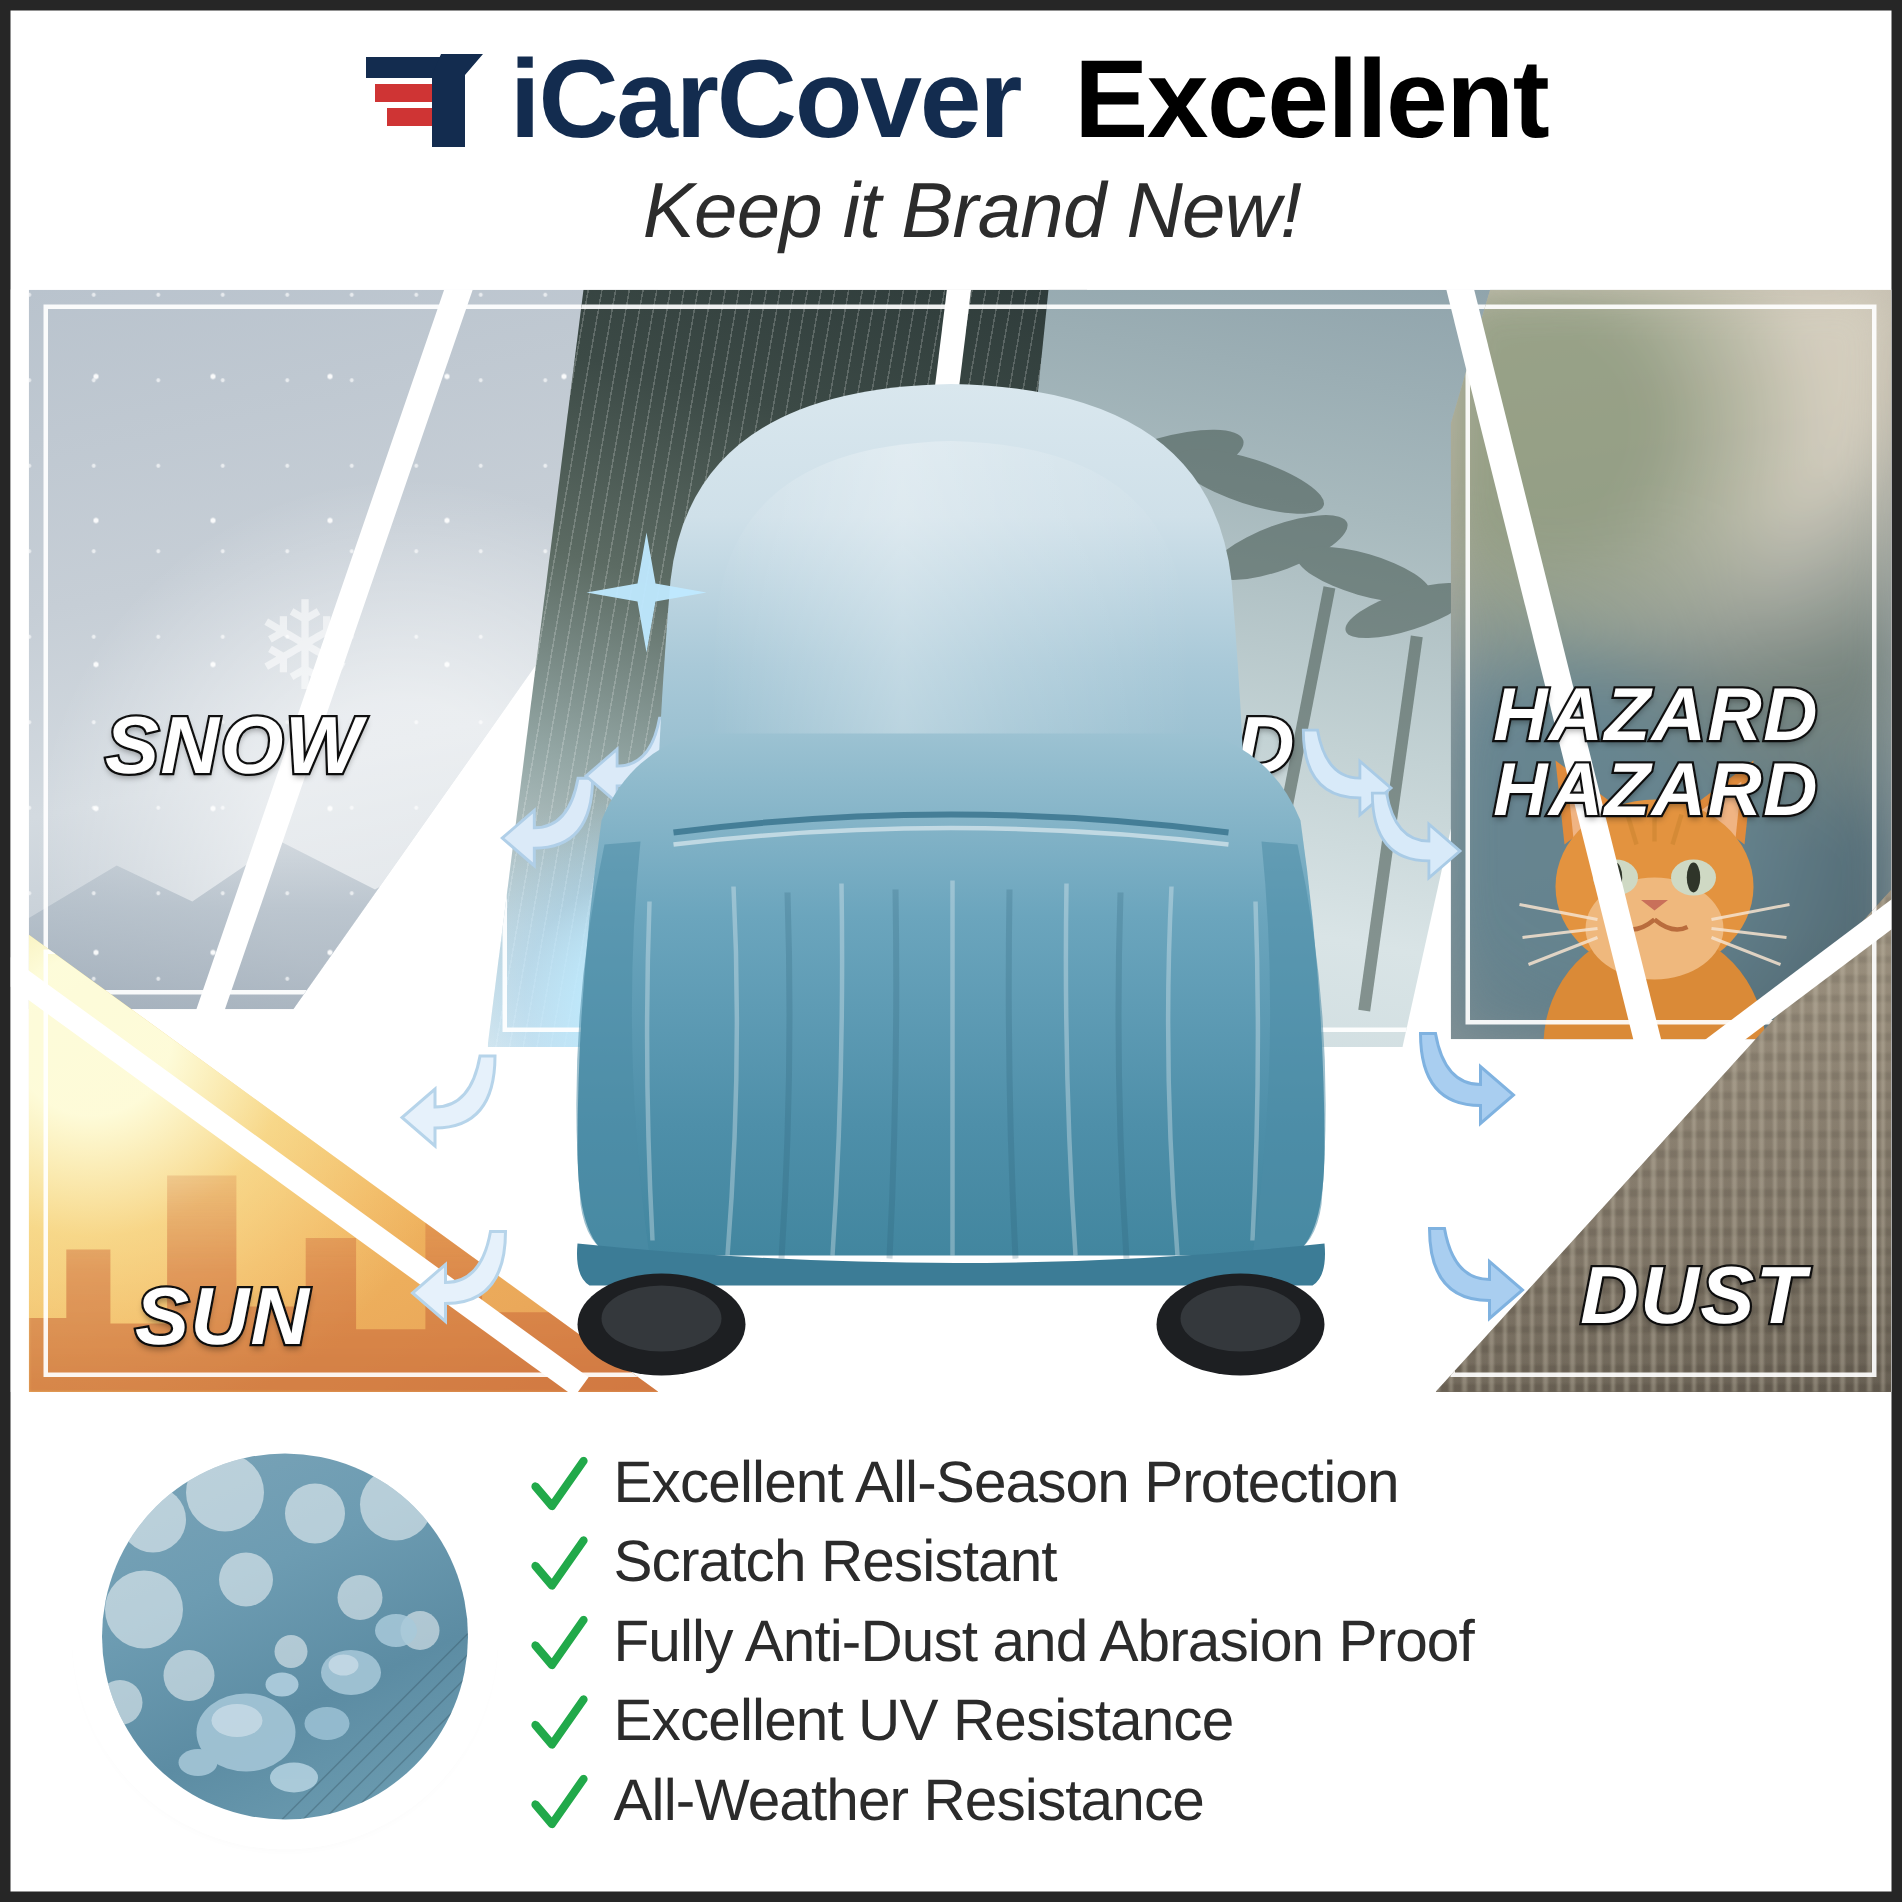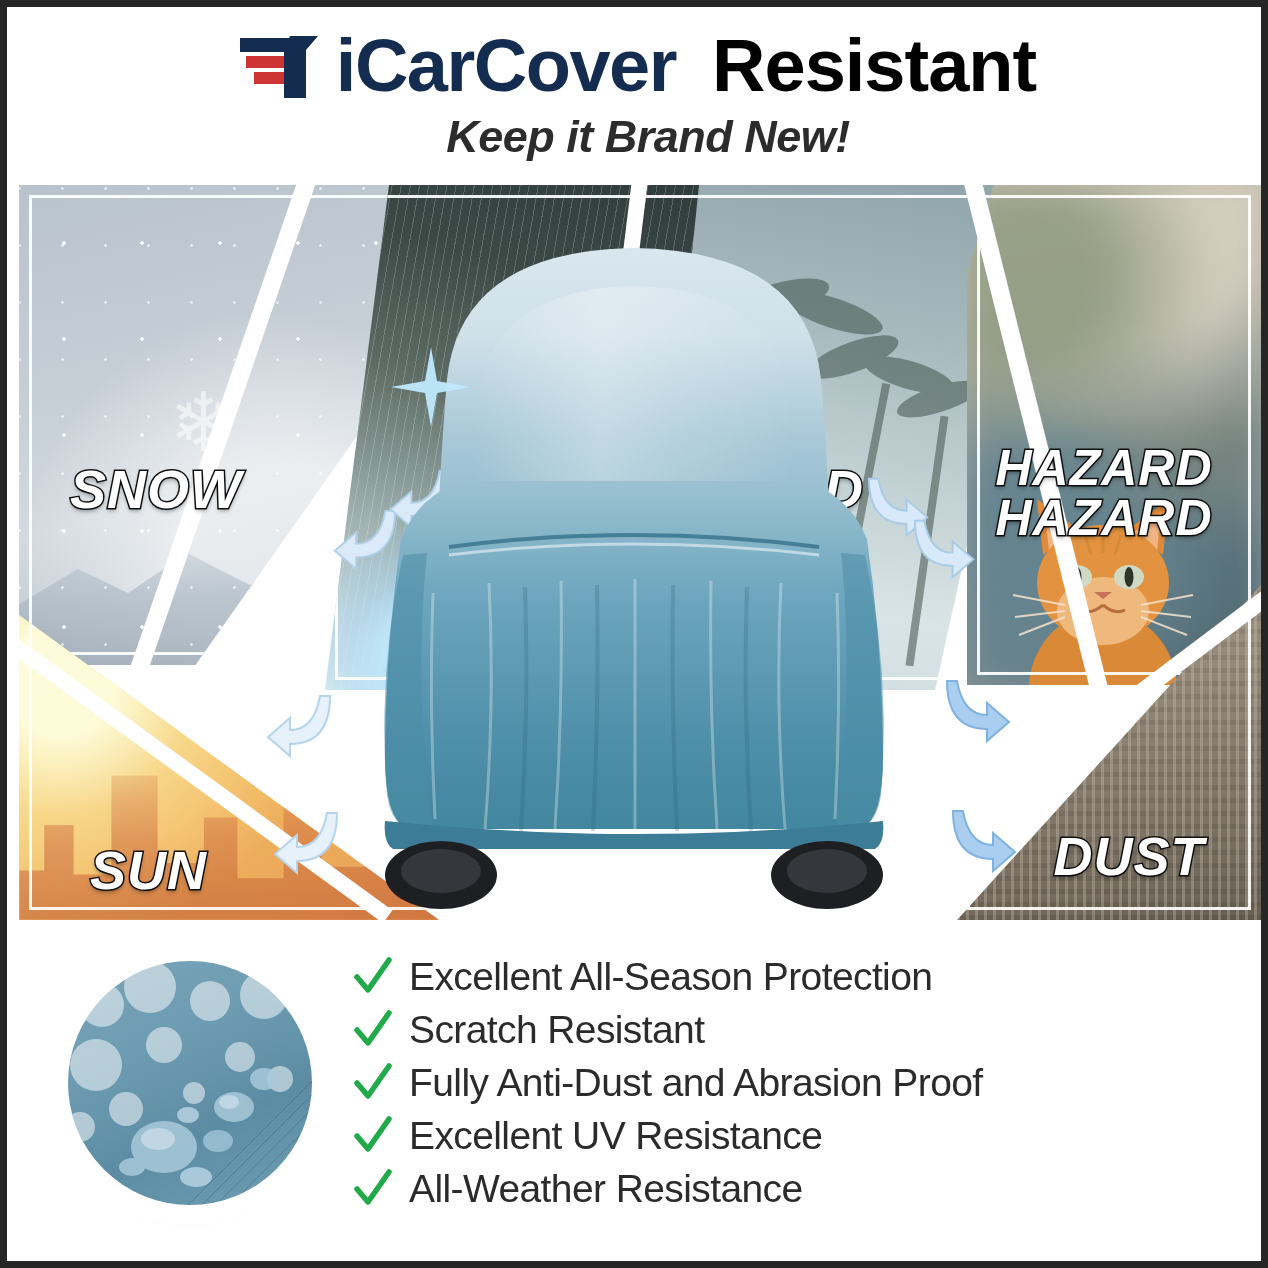--- a/index.html
+++ b/index.html
@@ -20,21 +20,21 @@
   .logo-mark { width:96px; height:72px; flex:0 0 auto; margin-right:-4px; }
   .brand-icar {
     font-size:74px; font-weight:bold; color:#132c4f;
     letter-spacing:-1.5px; font-family:"Liberation Sans", sans-serif;
   }
   .brand-protection {
     font-size:74px; font-weight:bold; color:#000000;
     letter-spacing:-1px; margin-left:24px;
   }
   .subtitle {
-    font-size:45px; font-style:italic; font-weight:bold;
+    font-size:52px; font-style:italic; font-weight:normal;
     color:#2c2c2c; margin-top:8px; letter-spacing:-0.5px;padding-left:28px;
   }
 
   
   .hero {
     position:relative; width:1254px; height:735px;
     margin-top:22px; overflow:hidden; background:#ffffff;
   }
   .panel { position:absolute; overflow:hidden; }
   .panel .bg { position:absolute; inset:0; }
@@ -193,42 +193,42 @@
   }
   .fabric-circle .fab-bg {
     position:absolute; inset:9px; border-radius:50%;
     background:linear-gradient(155deg,#7ba4b8 0%,#6d9cb2 35%,#5c8ca3 65%,#70a0b4 100%);
     overflow:hidden;
   }
   .feature-list {
     margin-left:32px; margin-top:12px; flex:1 1 auto;
   }
   .feature-row {
-    display:flex; align-items:center; gap:16px; height:53px;
+    display:flex; align-items:flex-end; gap:16px; height:53px;
   }
   .check { width:40px; height:40px; flex:0 0 auto; }
   .feature-text {
     font-size:39px; color:#2b2b2b; letter-spacing:-0.6px; white-space:nowrap;
   }
 </style>
 </head>
 <body>
 
 <div class="header">
   <div class="brand-row">
     <span class="logo-mark">
       <svg viewBox="0 0 96 72" width="96" height="72">
         <path d="M8 8 H78 L64 22 H8 Z" fill="#132c4f"></path>
         <path d="M14 26 H70 L60 38 H14 Z" fill="#cf3434"></path>
         <path d="M22 42 H62 L54 54 H22 Z" fill="#cf3434"></path>
         <path d="M58 6 H86 L74 20 L74 68 H52 L52 20 Z" fill="#132c4f"></path>
       </svg>
     </span>
     <span class="brand-icar">iCarCover</span>
-    <span class="brand-protection">Resistant</span>
+    <span class="brand-protection">Excellent</span>
   </div>
   <div class="subtitle">Keep it Brand New!</div>
 </div>
 
 <div class="hero">
 
   <div class="panel" id="p-snow">
     <div class="bg"></div>
     <div class="mountains"></div>
     <div class="flakes"></div>

